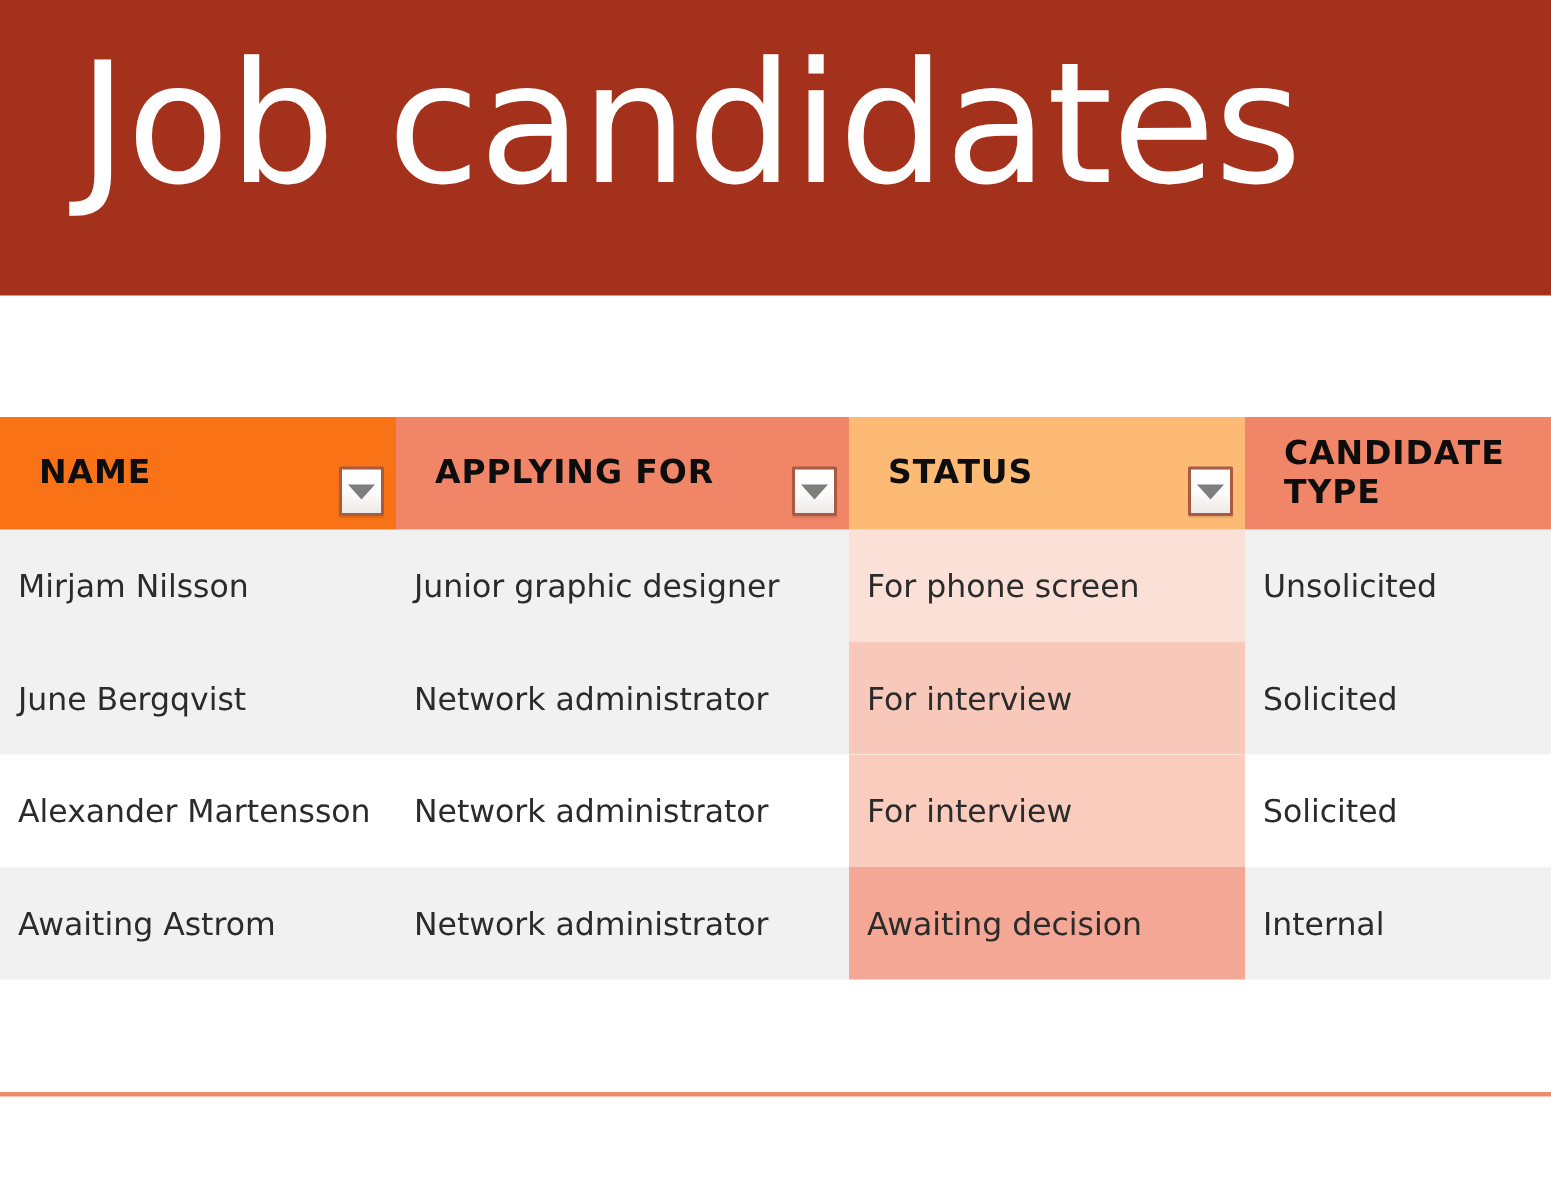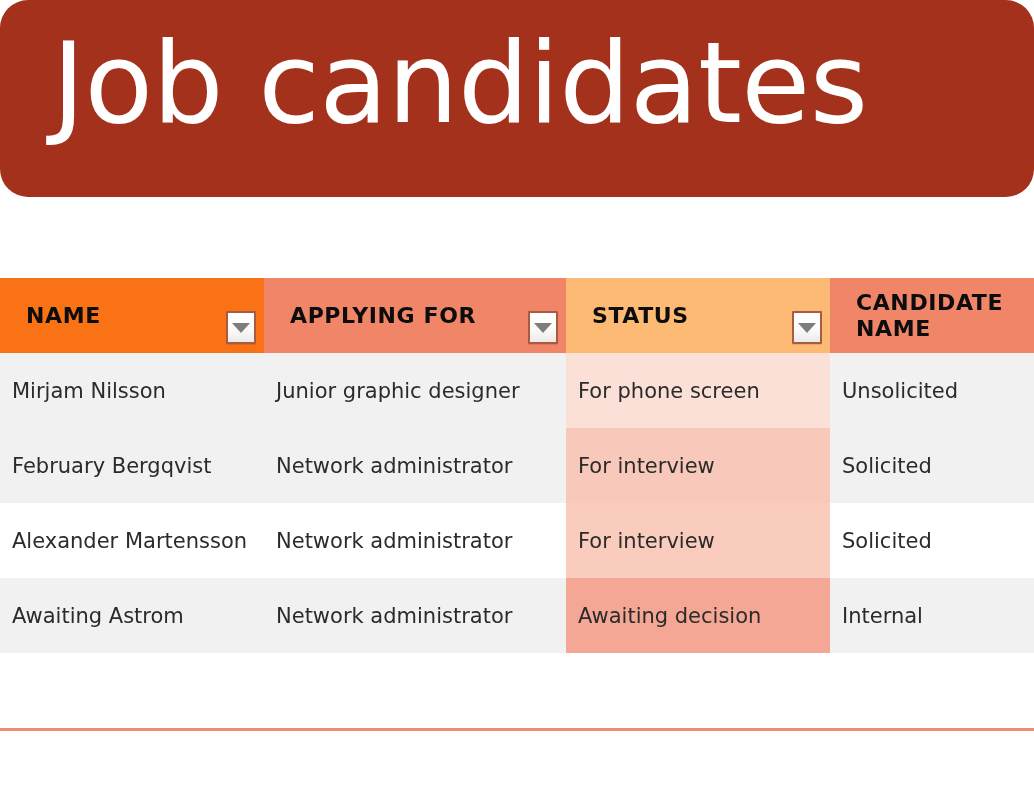--- a/index.html
+++ b/index.html
@@ -140,21 +140,21 @@
     width: 1034px;
     height: 3px;
     background: #ef8c70;
   }
 </style>
 </head>
 <body>
 
 <div class="slide">
 
-  <div class="title-banner" style="background: rgb(163, 49, 28); border-radius: 28px;">
+  <div class="title-banner" style="background: rgb(163, 49, 28);">
     <div class="title-text" style="color: rgb(255, 255, 255);">Job candidates</div>
   </div>
 
   <div class="table-wrap">
     <table class="candidates">
       <colgroup>
         <col class="c-name">
         <col class="c-apply">
         <col class="c-status">
         <col class="c-type">
@@ -180,34 +180,34 @@
           <th style="background: #fdba74;">
             <div class="th-inner">
               <span class="th-label">STATUS</span>
               <span class="filter-btn">
                 <span class="caret"></span>
               </span>
             </div>
           </th>
           <th style="background: rgb(240, 133, 103);">
             <div class="th-inner">
-              <span class="th-label wrap">CANDIDATE NAME</span>
+              <span class="th-label wrap">CANDIDATE TYPE</span>
             </div>
           </th>
         </tr>
       </thead>
       <tbody>
         <tr class="band-odd">
           <td style="background-color: rgb(241, 241, 241);">Mirjam Nilsson</td>
           <td style="background-color: rgb(241, 241, 241);">Junior graphic designer</td>
           <td class="status-cell" style="background-color: rgb(251, 224, 216);">For phone screen</td>
           <td style="background-color: rgb(241, 241, 241);">Unsolicited</td>
         </tr>
         <tr class="band-odd">
-          <td style="background-color: rgb(241, 241, 241);">February Bergqvist</td>
+          <td style="background-color: rgb(241, 241, 241);">June Bergqvist</td>
           <td style="background-color: rgb(241, 241, 241);">Network administrator</td>
           <td class="status-cell" style="background-color: rgb(248, 201, 186);">For interview</td>
           <td style="background-color: rgb(241, 241, 241);">Solicited</td>
         </tr>
         <tr class="band-even">
           <td style="background-color: rgb(255, 255, 255); margin-top: 27px;">Alexander Martensson</td>
           <td style="background-color: rgb(255, 255, 255);">Network administrator</td>
           <td class="status-cell" style="background-color: rgb(249, 204, 190);">For interview</td>
           <td style="background-color: rgb(255, 255, 255);">Solicited</td>
         </tr>

